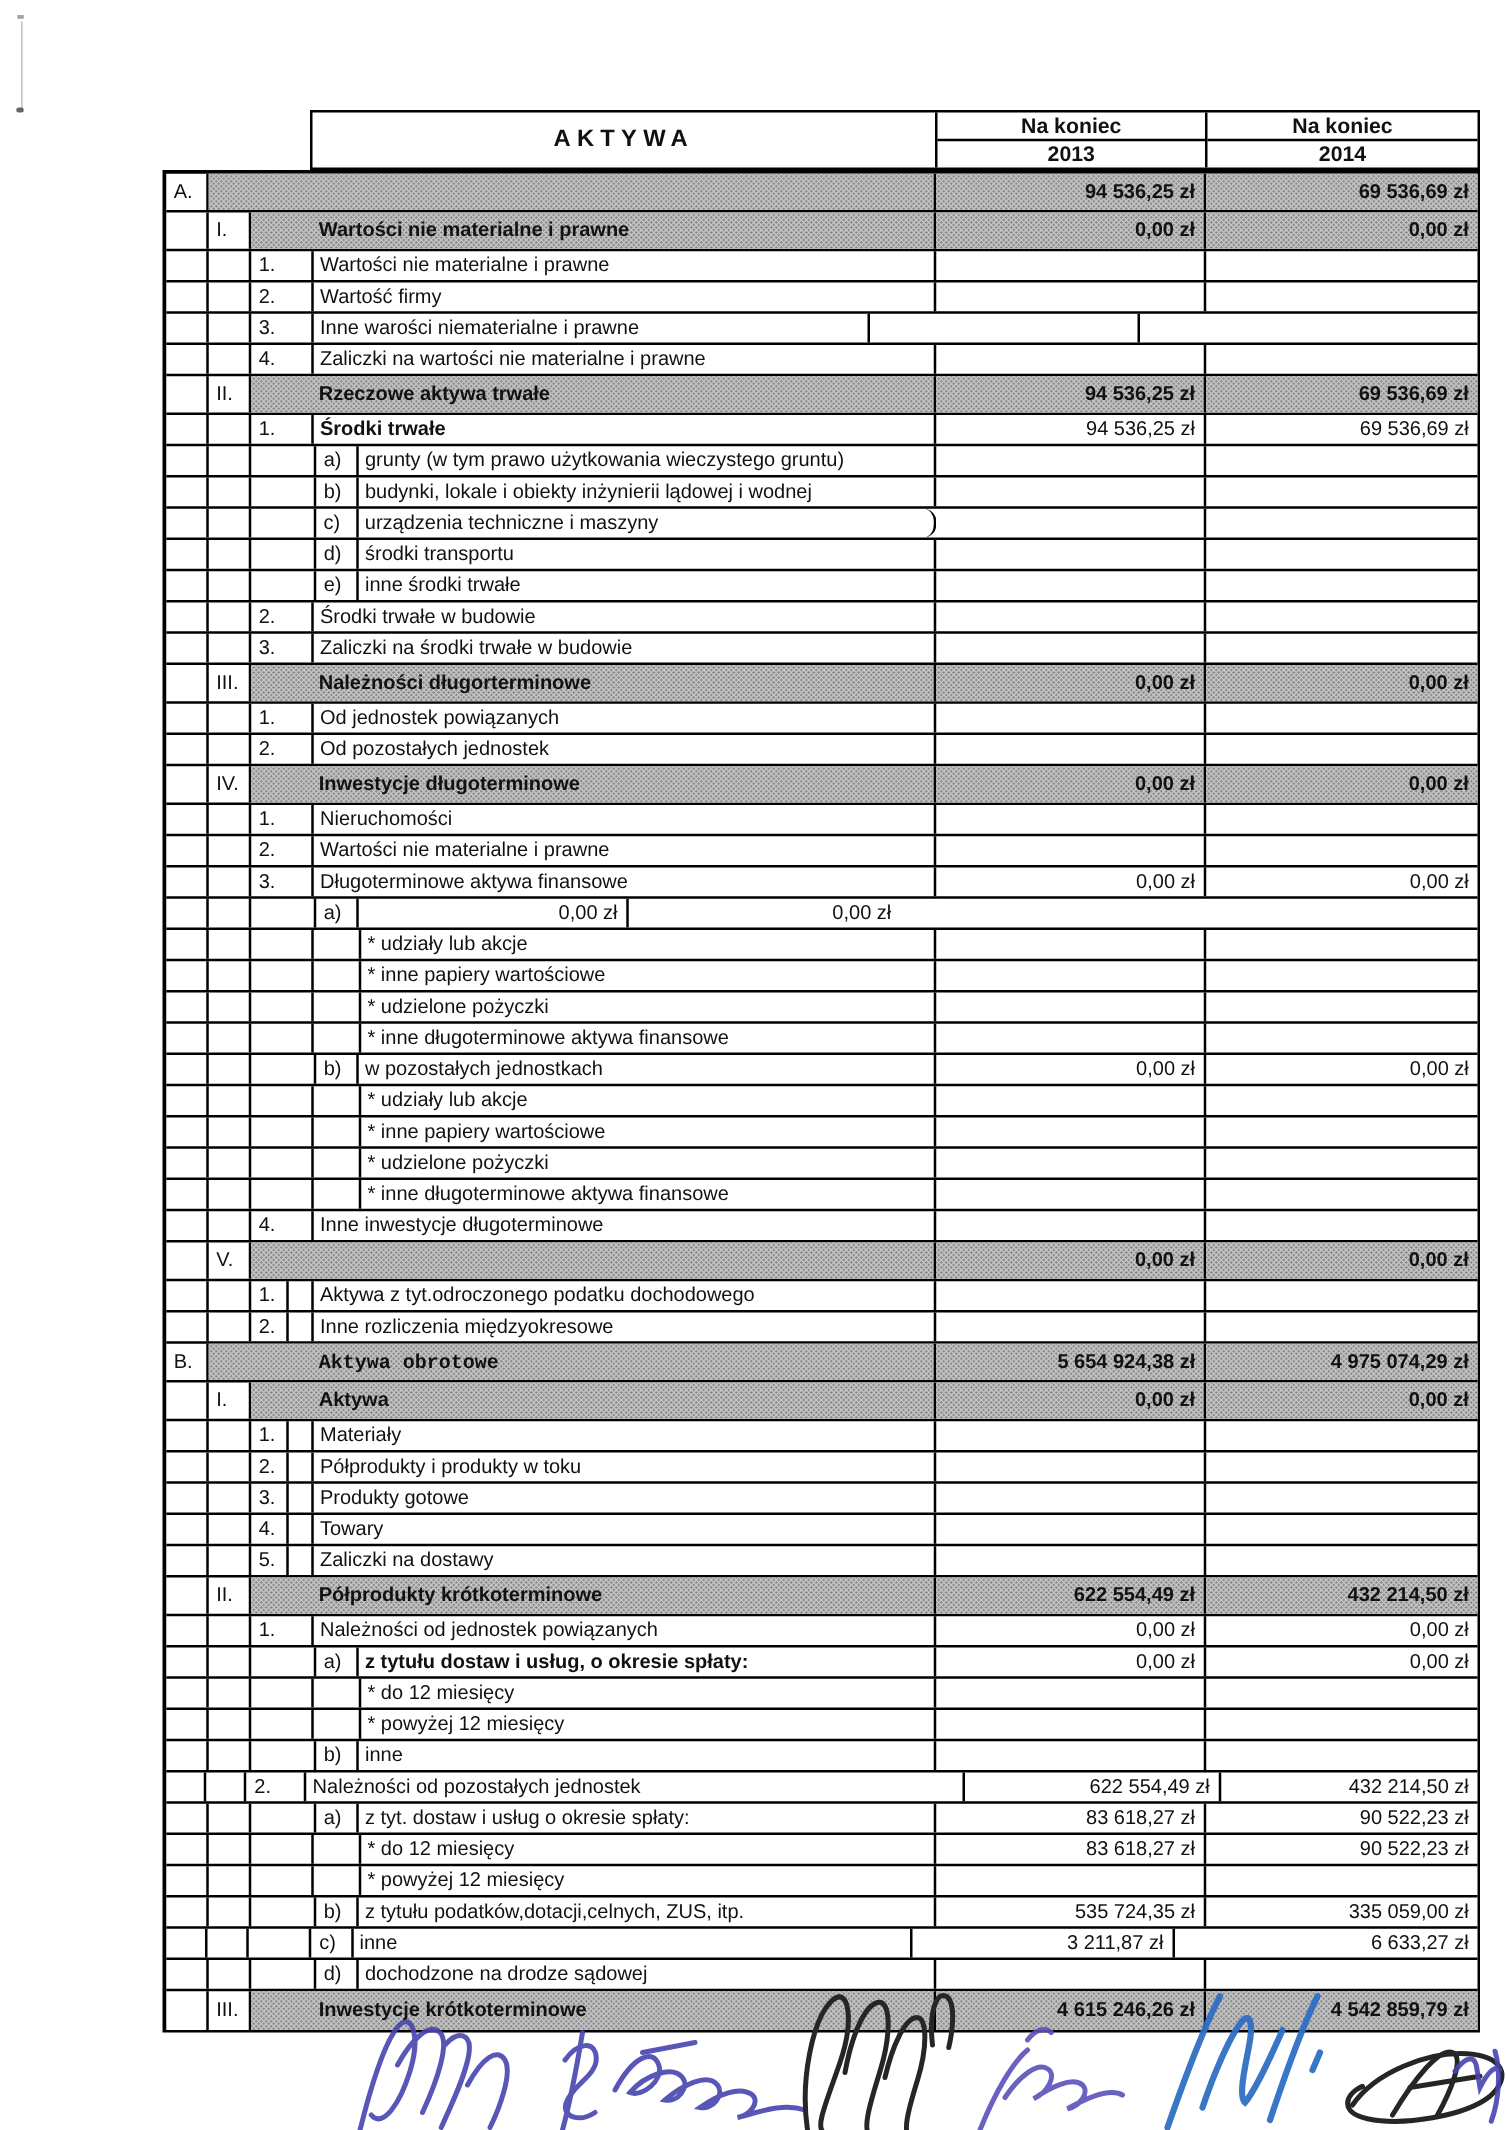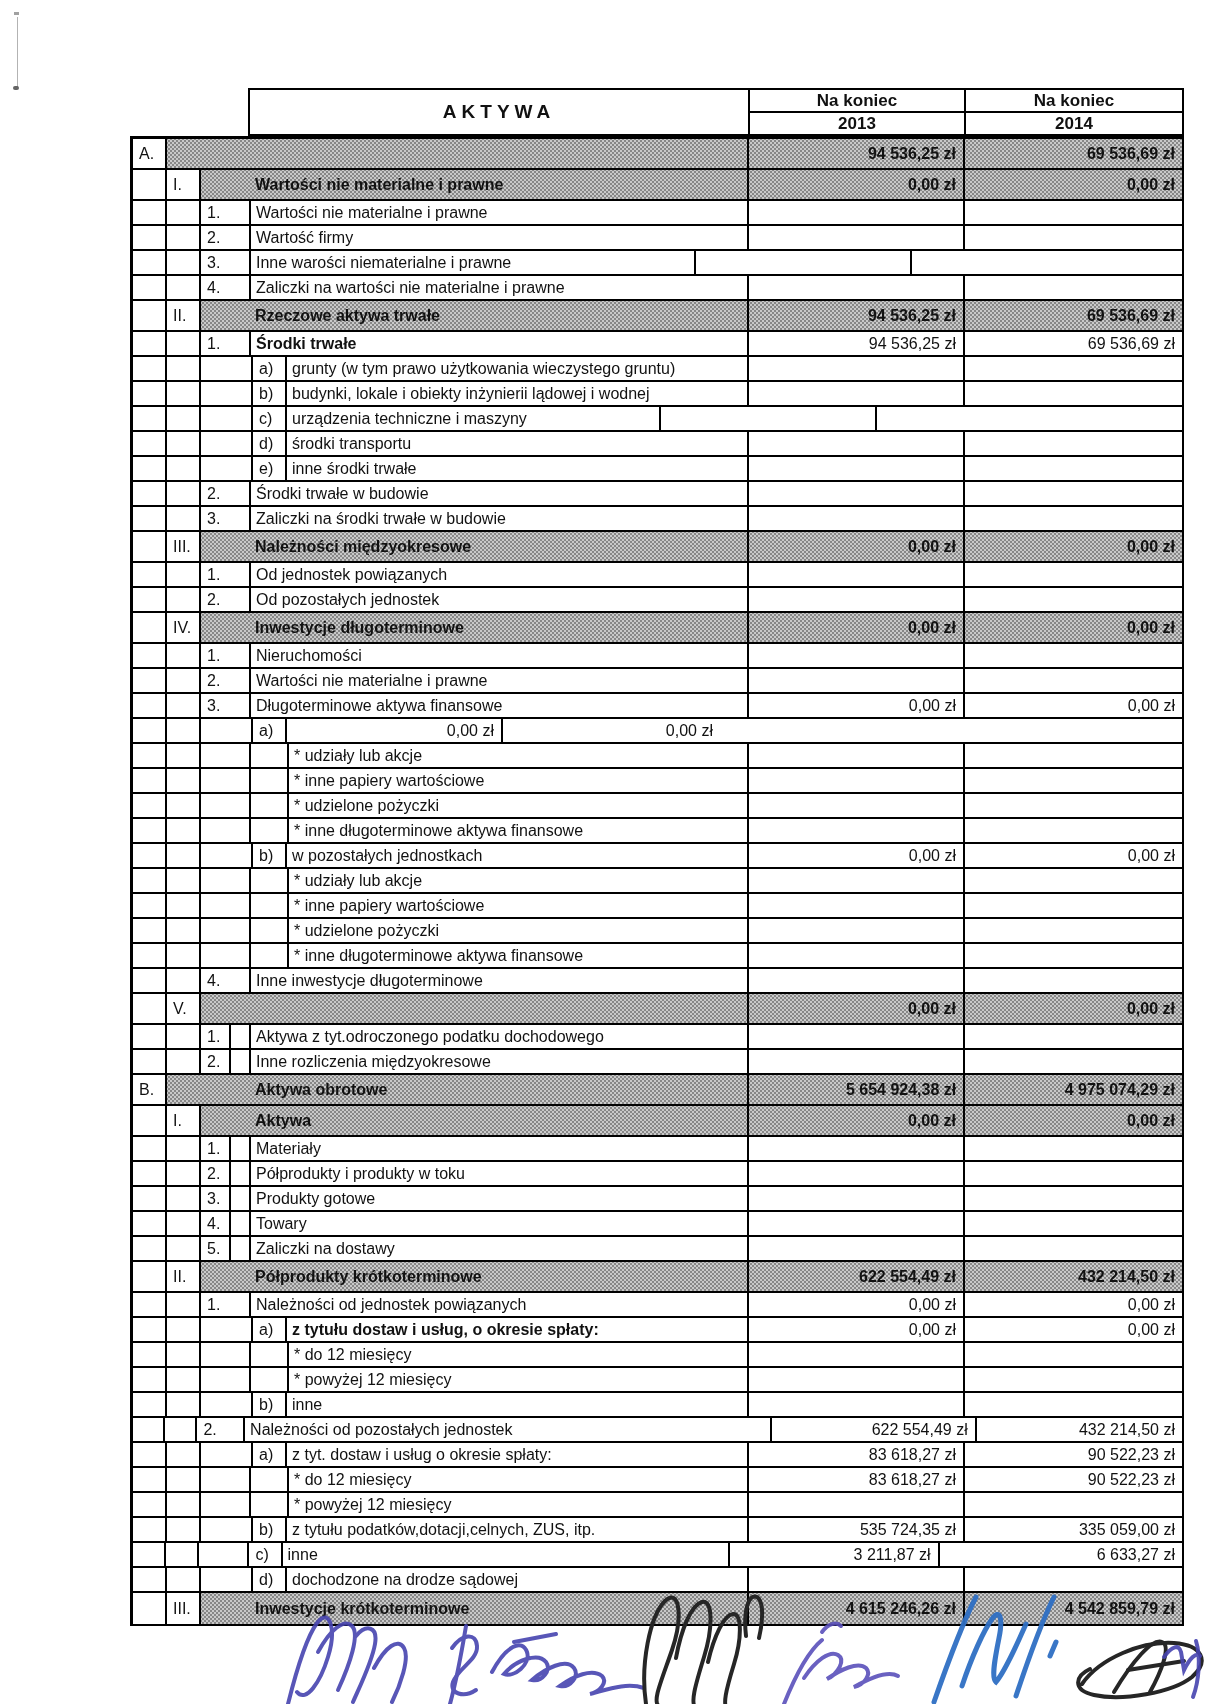--- a/index.html
+++ b/index.html
@@ -155,21 +155,21 @@
         <div class="c bl br lblc" style="width: 36px;">b)</div>
         <div class="c br pad1" style="width: 462px;">budynki, lokale i obiekty inżynierii lądowej i wodnej</div>
         <div class="c br val" style="width: 216px;"></div>
         <div class="c val" style="width: 217px;"></div>
       </div>
       <div class="row">
         <div class="c br" style="width: 34px;"></div>
         <div class="c br" style="width: 34px;"></div>
         <div class="c " style="width: 50px;"></div>
         <div class="c bl br lblc" style="width: 36px;">c)</div>
-        <div class="c br pad1" style="width: 374px;">urządzenia techniczne i maszyny</div>
+        <div class="c br pad1" style="width: 463px; border-radius: 10px;">urządzenia techniczne i maszyny</div>
         <div class="c br val" style="width: 216px;"></div>
         <div class="c val" style="width: 217px;"></div>
       </div>
       <div class="row">
         <div class="c br" style="width: 34px;"></div>
         <div class="c br" style="width: 34px;"></div>
         <div class="c " style="width: 50px;"></div>
         <div class="c bl br lblc" style="width: 36px;">d)</div>
         <div class="c br pad1" style="width: 462px;">środki transportu</div>
         <div class="c br val" style="width: 216px;"></div>
@@ -196,21 +196,21 @@
         <div class="c br" style="width: 34px;"></div>
         <div class="c br" style="width: 34px;"></div>
         <div class="c br lblc" style="width: 50px;">3.</div>
         <div class="c br pad1" style="width: 498px;">Zaliczki na środki trwałe w budowie</div>
         <div class="c br val" style="width: 216px;"></div>
         <div class="c val" style="width: 217px;"></div>
       </div>
       <div class="row shaded">
         <div class="c br" style="width: 34px;"></div>
         <div class="c br lblc" style="width: 34px;">III.</div>
-        <div class="c br padI shade b" style="width: 548px;">Należności międzyokresowe</div>
+        <div class="c br padI shade b" style="width: 548px;">Należności długorterminowe</div>
         <div class="c br val shade b" style="width: 216px;">0,00 zł</div>
         <div class="c val shade b" style="width: 217px;">0,00 zł</div>
       </div>
       <div class="row">
         <div class="c br" style="width: 34px;"></div>
         <div class="c br" style="width: 34px;"></div>
         <div class="c br lblc" style="width: 50px;">1.</div>
         <div class="c br pad1" style="width: 498px;">Od jednostek powiązanych</div>
         <div class="c br val" style="width: 216px;"></div>
         <div class="c val" style="width: 217px;"></div>
@@ -371,21 +371,21 @@
         <div class="c br" style="width: 34px;"></div>
         <div class="c br" style="width: 34px;"></div>
         <div class="c br lblc" style="width: 30px;">2.</div>
         <div class="c br" style="width: 20px;"></div>
         <div class="c br pad1" style="width: 498px;">Inne rozliczenia międzyokresowe</div>
         <div class="c br val" style="width: 216px;"></div>
         <div class="c val" style="width: 217px;"></div>
       </div>
       <div class="row shaded">
         <div class="c br lblc" style="width: 34px;">B.</div>
-        <div class="c br padA shade b" style="width: 583px;">Aktywa obrotowe</div>
+        <div class="c br padA shade b" style="width: 583px; font-family: Liberation Mono, monospace;">Aktywa obrotowe</div>
         <div class="c br val shade b" style="width: 216px;">5 654 924,38 zł</div>
         <div class="c val shade b" style="width: 217px;">4 975 074,29 zł</div>
       </div>
       <div class="row shaded">
         <div class="c br" style="width: 34px;"></div>
         <div class="c br lblc" style="width: 34px;">I.</div>
         <div class="c br padI shade b" style="width: 548px;">Aktywa</div>
         <div class="c br val shade b" style="width: 216px;">0,00 zł</div>
         <div class="c val shade b" style="width: 217px;">0,00 zł</div>
       </div>

